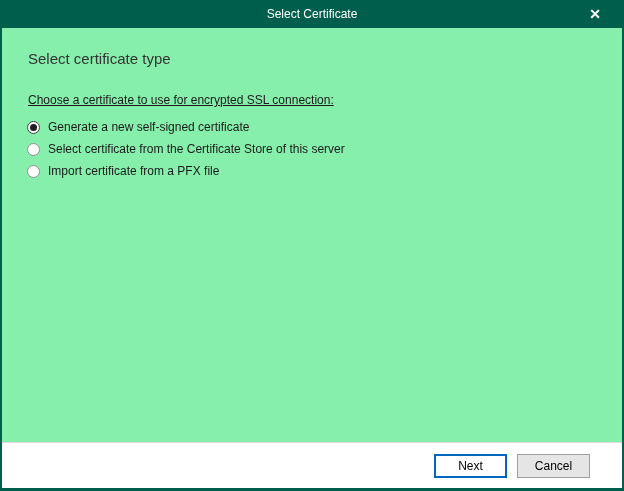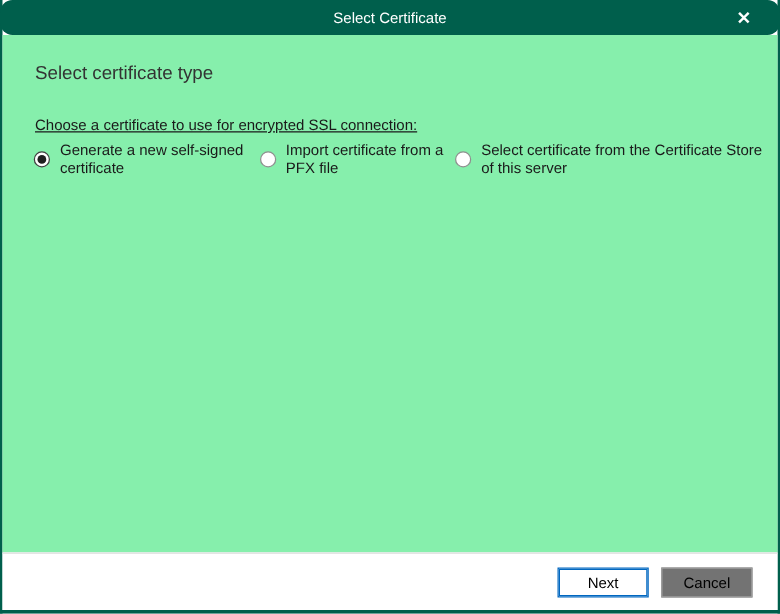--- a/index.html
+++ b/index.html
@@ -17,21 +17,20 @@
     border-right: 2px solid #005f4c;
     border-bottom: 3px solid #005f4c;
   }
   
   .titlebar {
     position: absolute;
     top: 0; left: -2px; right: -2px;
     height: 28px;
     background: #005f4c;
     color: #ffffff;
-    border-radius: 10px;
   }
   .titlebar .title {
     position: absolute;
     left: 0; right: 0; top: 0;
     height: 28px;
     line-height: 28px;
     text-align: center;
     font-size: 12px;
     color: #ffffff;
   }
@@ -68,21 +67,21 @@
     position: absolute;
     left: 26px; top: 65px;
     font-size: 12px;
     color: #1a1a1a;
     text-decoration: underline;
   }
   .options {
     position: absolute;
     left: 25px; top: 88px;
     display: flex;
-    flex-direction: row;
+    flex-direction: column;
   }
   .option-row {
     display: flex;
     align-items: center;
     height: 22px;
     cursor: pointer;
   }
   .radio {
     width: 13px; height: 13px;
     border-radius: 50%;
@@ -110,40 +109,40 @@
   
   .footer {
     position: absolute;
     left: 0; right: 0; bottom: 0;
     height: 46px;
     background: #ffffff;
     border-top: 1px solid #dcdcdc;
     display: flex;
     align-items: center;
     justify-content: flex-end;
-    padding-right: 20px;
+    padding-right: 32px;
   }
   .btn {
     width: 73px; height: 24px;
     font-size: 12px;
     font-family: "Liberation Sans", sans-serif;
     color: #000000;
     cursor: pointer;
     display: inline-flex;
     align-items: center;
     justify-content: center;
   }
   .btn-next {
     background: #ffffff;
     border: 1px solid #0067c0;
     box-shadow: inset 0 0 0 1px #0067c0;
     margin-right: 10px;
   }
   .btn-cancel {
-    background: #737373;
+    background: #e5e5e5;
     border: 1px solid #a0a0a0;
   }
 </style>
 </head>
 <body>
 
 <div class="window">
 
   <div class="titlebar">
     <div class="title">Select Certificate</div>
@@ -156,25 +155,25 @@
     <div class="page-title">Select certificate type</div>
     <div class="prompt">Choose a certificate to use for encrypted SSL connection:</div>
 
     <div class="options">
       <div class="option-row checked">
         <span class="radio"></span>
         <span class="option-label">Generate a new self-signed certificate</span>
       </div>
       <div class="option-row">
         <span class="radio"></span>
-        <span class="option-label">Import certificate from a PFX file</span>
+        <span class="option-label">Select certificate from the Certificate Store of this server</span>
       </div>
       <div class="option-row">
         <span class="radio"></span>
-        <span class="option-label">Select certificate from the Certificate Store of this server</span>
+        <span class="option-label">Import certificate from a PFX file</span>
       </div>
     </div>
   </div>
 
   <div class="footer">
     <button class="btn btn-next">Next</button>
     <button class="btn btn-cancel">Cancel</button>
   </div>
 
 </div>

